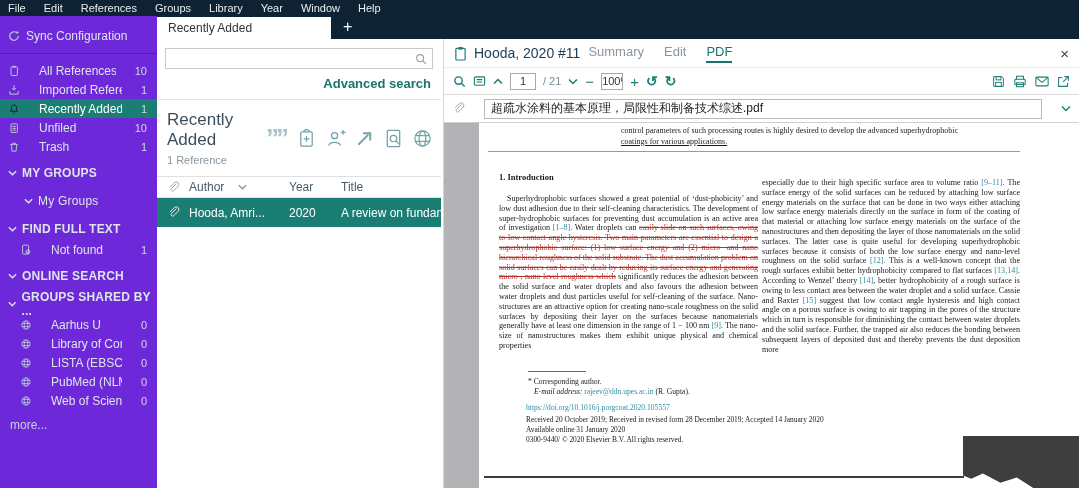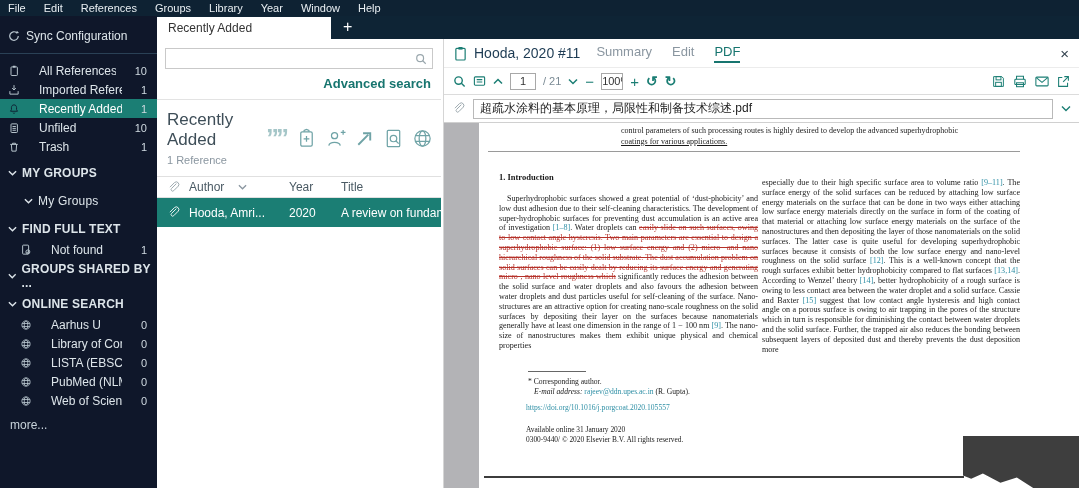--- a/index.html
+++ b/index.html
@@ -6,21 +6,21 @@
   html,body { width:1079px; height:488px; overflow:hidden; background:#fff;
               font-family:"Liberation Sans", sans-serif; }
   .abs { position:absolute; }
 
   
   .menubar { left:0; top:0; width:1079px; height:16px; background:#0e2233;
              display:flex; align-items:center; gap:18px; padding-left:8px; z-index:5; }
   .menubar span { color:#e8eef2; font-size:11px; cursor:default; }
 
   
-  .sidebar { left:0; top:16px; width:157px; height:472px; background:#0f172a;
+  .sidebar { left:0; top:16px; width:157px; height:472px; background:#6d28d9;
              color:#dde5ea; font-size:12px; overflow:hidden; }
   .side-row { display:flex; align-items:center; height:19px; padding:0 10px 0 8px; gap:19px; }
   .side-row .lbl { white-space:nowrap; overflow:hidden; }
   .side-row .cnt { margin-left:auto; font-size:11px; color:#cfd9e0; }
   .side-row.sel { background:#1b7e74; color:#fff; }
   .side-row.sel .icn { color:#0e2233; }
   .icn { width:12px; height:12px; flex:0 0 12px; color:#b9c6cf; }
   .side-sync { height:24px; display:flex; align-items:center; gap:6px; padding-left:8px;
                margin-top:8px; }
   .side-sep { border-top:1px solid #2a4156; margin:5px 0 7px 0; }
@@ -64,34 +64,34 @@
                color:#fff; font-size:12px; }
   .table-row .c-clip { color:#eef4f4; }
 
   
   .pdf-panel { left:443px; top:39px; width:636px; height:449px; background:#fff;
                border-left:1px solid #d5d5d5; }
   .pdf-head { height:29px; display:flex; align-items:center; padding:0 10px;
               border-bottom:1px solid #ececec; }
   .doc-icn { width:13px; height:15px; color:#1b7e74; }
   .pdf-title { font-size:14px; color:#1d3b53; margin-left:7px; }
-  .pdf-tabs { display:flex; gap:20px; margin-left:16px; font-size:13px; color:#8a96a0; }
+  .pdf-tabs { display:flex; gap:20px; margin-left:8px; font-size:13px; color:#8a96a0; }
   .pdf-tab.active { color:#17756f; border-bottom:2px solid #17756f; padding-bottom:2px; }
   .pdf-close { margin-left:auto; color:#33424e; font-size:15px; }
   .pdf-toolbar { height:27px; display:flex; align-items:center; gap:7px; padding:0 9px;
                  border-bottom:1px solid #dcdcdc; color:#1b7e74; font-size:13px; }
   .pdf-toolbar svg { display:block; }
   .tb-input { height:17px; border:1px solid #a8a8a8; font-size:11px; text-align:center;
               color:#333; outline:none; }
   .pg-in { width:26px; } .zm-in { width:22px; }
   .tb-gray { color:#7a8a94; font-size:11px; }
   .tb-glyph { font-size:15px; line-height:15px; }
   .tb-rot { font-size:14px; font-weight:bold; }
   .tb-right { margin-left:auto; display:flex; align-items:center; gap:8px; }
-  .pdf-filerow { height:28px; display:flex; align-items:center; gap:8px; padding:0 8px;
+  .pdf-filerow { height:28px; display:flex; align-items:center; gap:19px; padding:0 8px;
                  border-bottom:1px solid #d0d0d0;justify-content:center; }
   .fname { flex:1; height:20px; border:1px solid #b9b9b9; font-size:12px; padding:0 6px;
            color:#222; outline:none; font-family:"Liberation Sans", sans-serif; }
   .file-chev { width:10px; height:7px; stroke:#1b7e74; fill:none; stroke-width:1.4; }
 
   
   .pdf-content { position:absolute; left:0; right:0; top:84px; bottom:0; background:#fff;
                  overflow:hidden; font-family:"Liberation Serif", serif; color:#1a1a1a; }
   .gutter { position:absolute; left:0; top:0; width:35px; height:100%; background:#b3b3b6; }
   .t8 { font-size:8px; line-height:10px; white-space:nowrap; }
@@ -201,28 +201,28 @@
         <path d="M9 12l3-3"></path>
       </svg>
     <span class="lbl">Not found</span>
     <span class="cnt">1</span>
   </div>
 
   <div class="side-sec">
     <svg class="chev" viewBox="0 0 10 6">
         <polyline points="1,1 5,5 9,1"></polyline>
       </svg>
-    <span>GROUPS SHARED BY ...</span>
+    <span>ONLINE SEARCH</span>
   </div>
 
   <div class="side-sec">
     <svg class="chev" viewBox="0 0 10 6">
         <polyline points="1,1 5,5 9,1"></polyline>
       </svg>
-    <span>ONLINE SEARCH</span>
+    <span>GROUPS SHARED BY ...</span>
   </div>
   <div class="side-row" style="padding-left:20px;">
     <svg class="icn" viewBox="0 0 16 16" fill="none" stroke="currentColor" stroke-width="1.1">
         <circle cx="8" cy="8" r="5.5"></circle>
         <ellipse cx="8" cy="8" rx="2.4" ry="5.5"></ellipse>
         <path d="M2.8 6h10.4M2.8 10h10.4"></path>
       </svg>
     <span class="lbl">Aarhus U</span>
     <span class="cnt">0</span>
   </div>
@@ -429,19 +429,20 @@
 
     <div class="abs col" style="left:318px; top:55px; width:258px;"><span>especially due to their high specific surface area to volume ratio </span><span class="seg-link">[9–11]</span><span>. The surface energy of the solid surfaces can be reduced by attaching low surface energy materials on the surface that can be done in two ways either attaching low surface energy materials directly on the surface in form of the coating of that material or attaching low surface energy materials on the surface of the nanostructures and then depositing the layer of those nanomaterials on the solid surfaces. The latter case is quite useful for developing superhydrophobic surfaces because it consists of both the low surface energy and nano-level roughness on the solid surface </span><span class="seg-link">[12]</span><span>. This is a well-known concept that the rough surfaces exhibit better hydrophobicity compared to flat surfaces </span><span class="seg-link">[13,14]</span><span>. According to Wenzel’ theory </span><span class="seg-link">[14]</span><span>, better hydrophobicity of a rough surface is owing to less contact area between the water droplet and a solid surface. Cassie and Baxter </span><span class="seg-link">[15]</span><span> suggest that low contact angle hysteresis and high contact angle on a porous surface is owing to air trapping in the pores of the structure which in turn is responsible for diminishing the contact between water droplets and the solid surface. Further, the trapped air also reduces the bonding between subsequent layers of deposited dust and thereby prevents the dust deposition more</span></div>
 
     <div class="abs rule" style="left:84px; top:248px; width:58px; border-color:#666;"></div>
     <div class="abs fn" style="left:84px; top:254px;">* Corresponding author.</div>
     <div class="abs fn" style="left:90px; top:264px;">
       <span class="em">E-mail address:</span><span class="doi"> rajeev@ddn.upes.ac.in</span><span> (R. Gupta).</span>
     </div>
 
     <div class="abs fn doi" style="left:82px; top:280px;">https://doi.org/10.1016/j.porgcoat.2020.105557</div>
+    <div class="abs meta" style="left:82px; top:292px;">Received 20 October 2019; Received in revised form 28 December 2019; Accepted 14 January 2020</div>
     <div class="abs meta" style="left:82px; top:302px;">Available online 31 January 2020</div>
     <div class="abs meta" style="left:82px; top:312px;">0300-9440/ © 2020 Elsevier B.V. All rights reserved.</div>
 
     <div class="abs pgline" style="left:40px; top:353px; width:480px;"></div>
     <div class="abs blob" style="left:519px; top:313px; width:117px; height:52px;"></div>
   </div>
 </div>
 
 </body></html>

